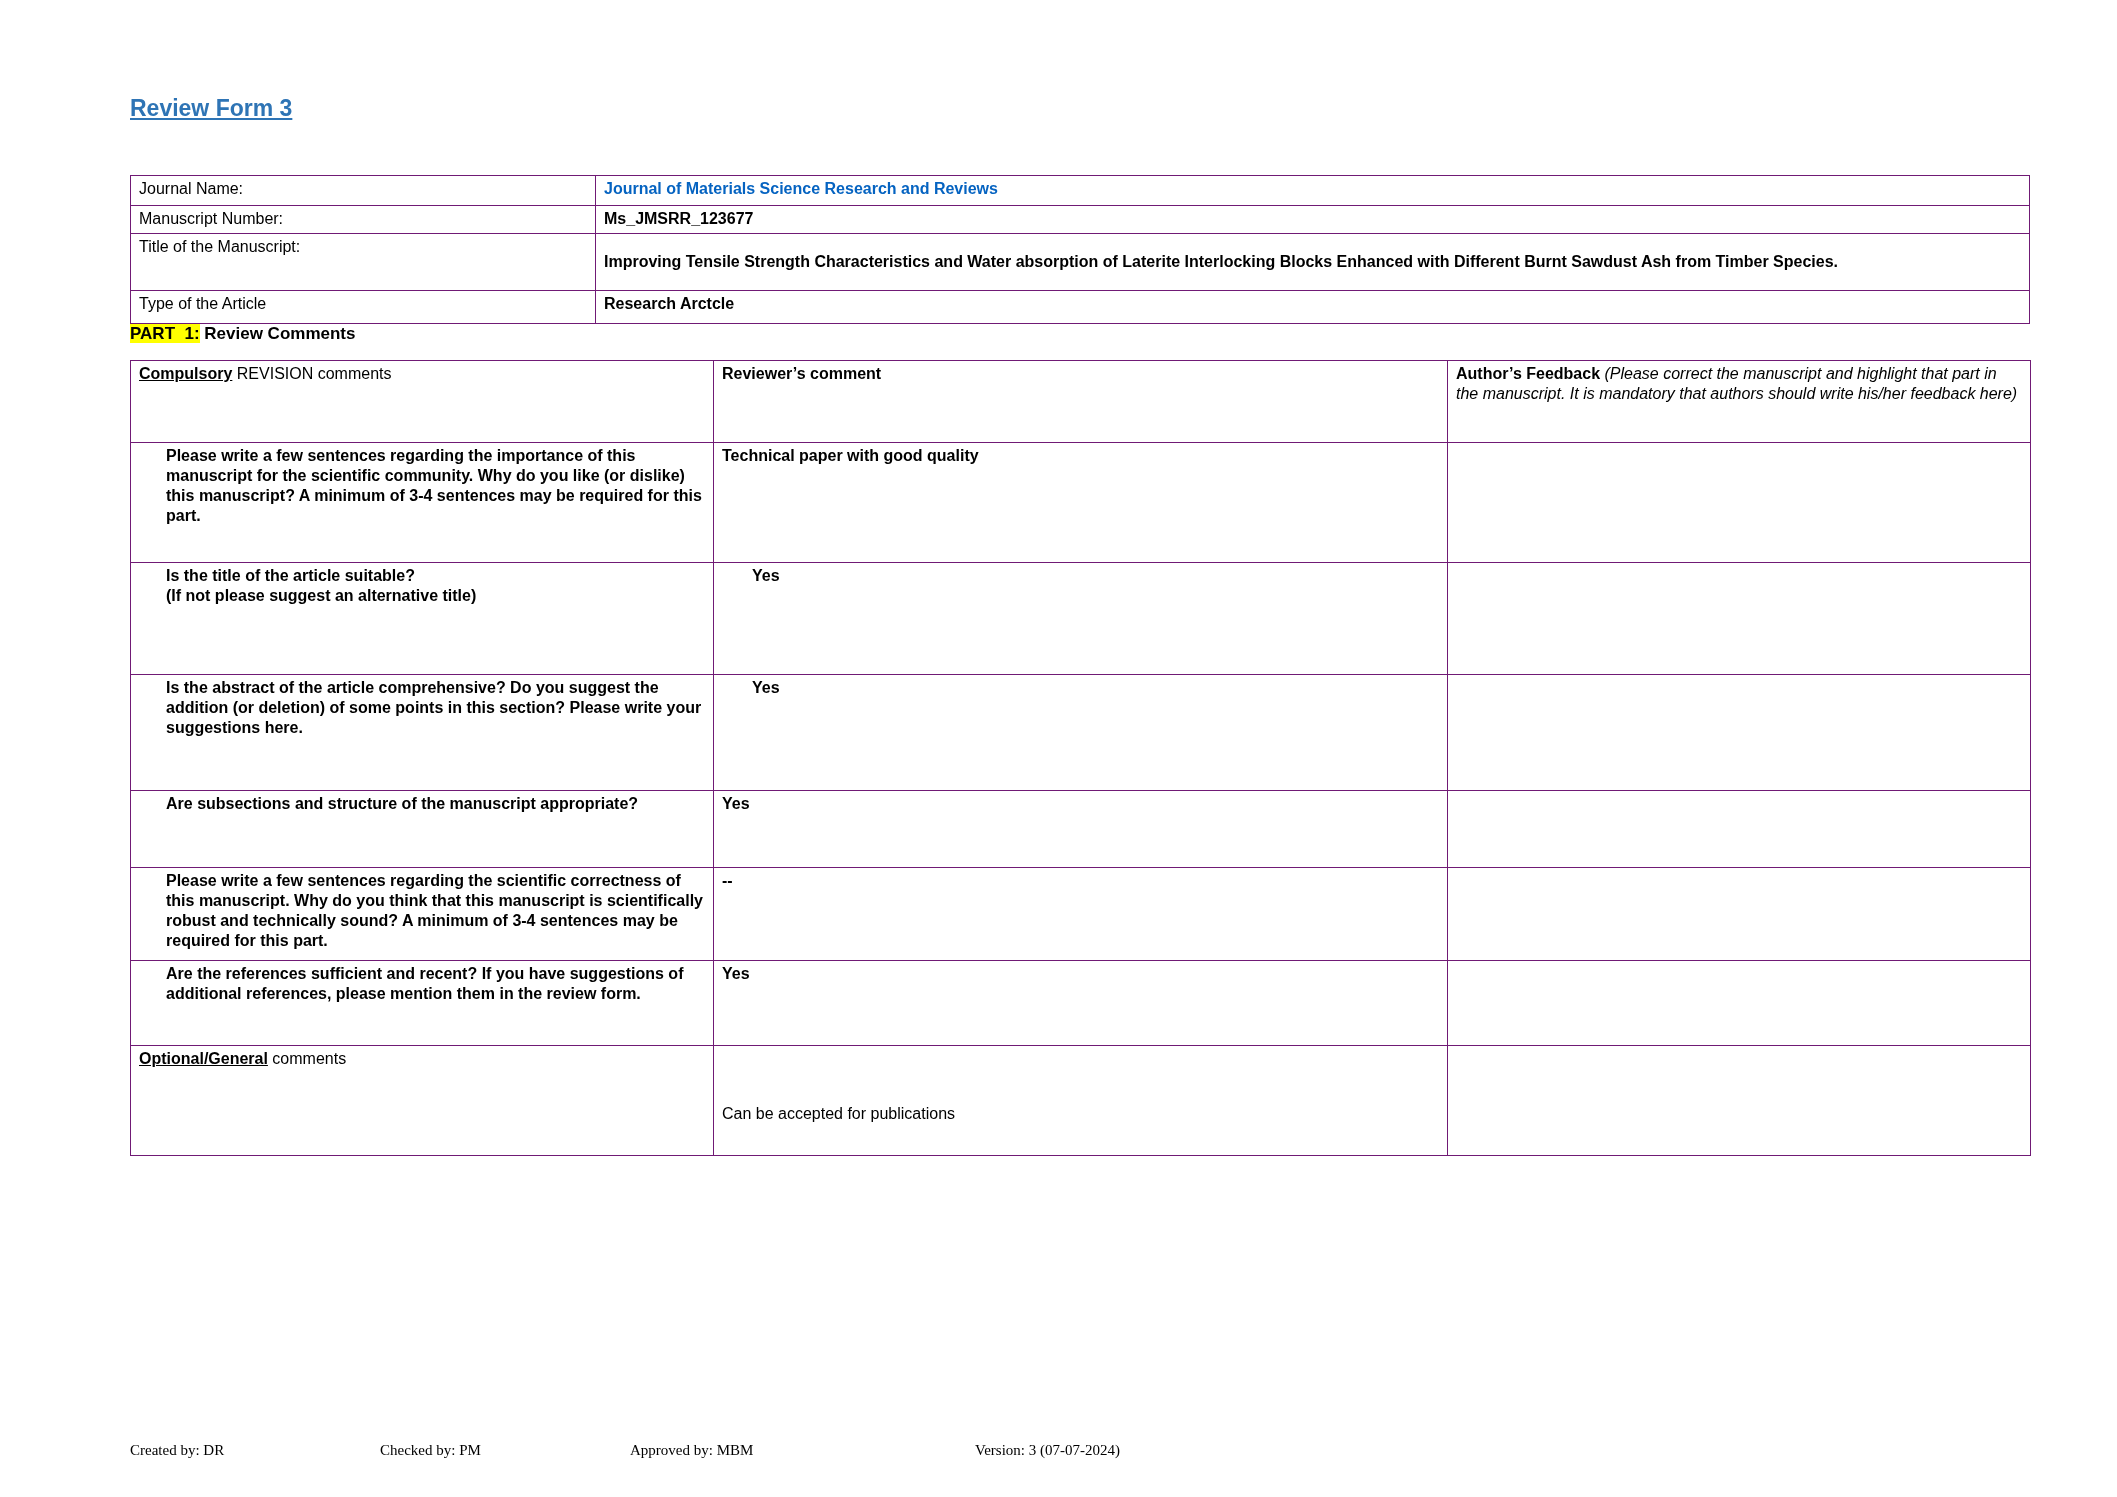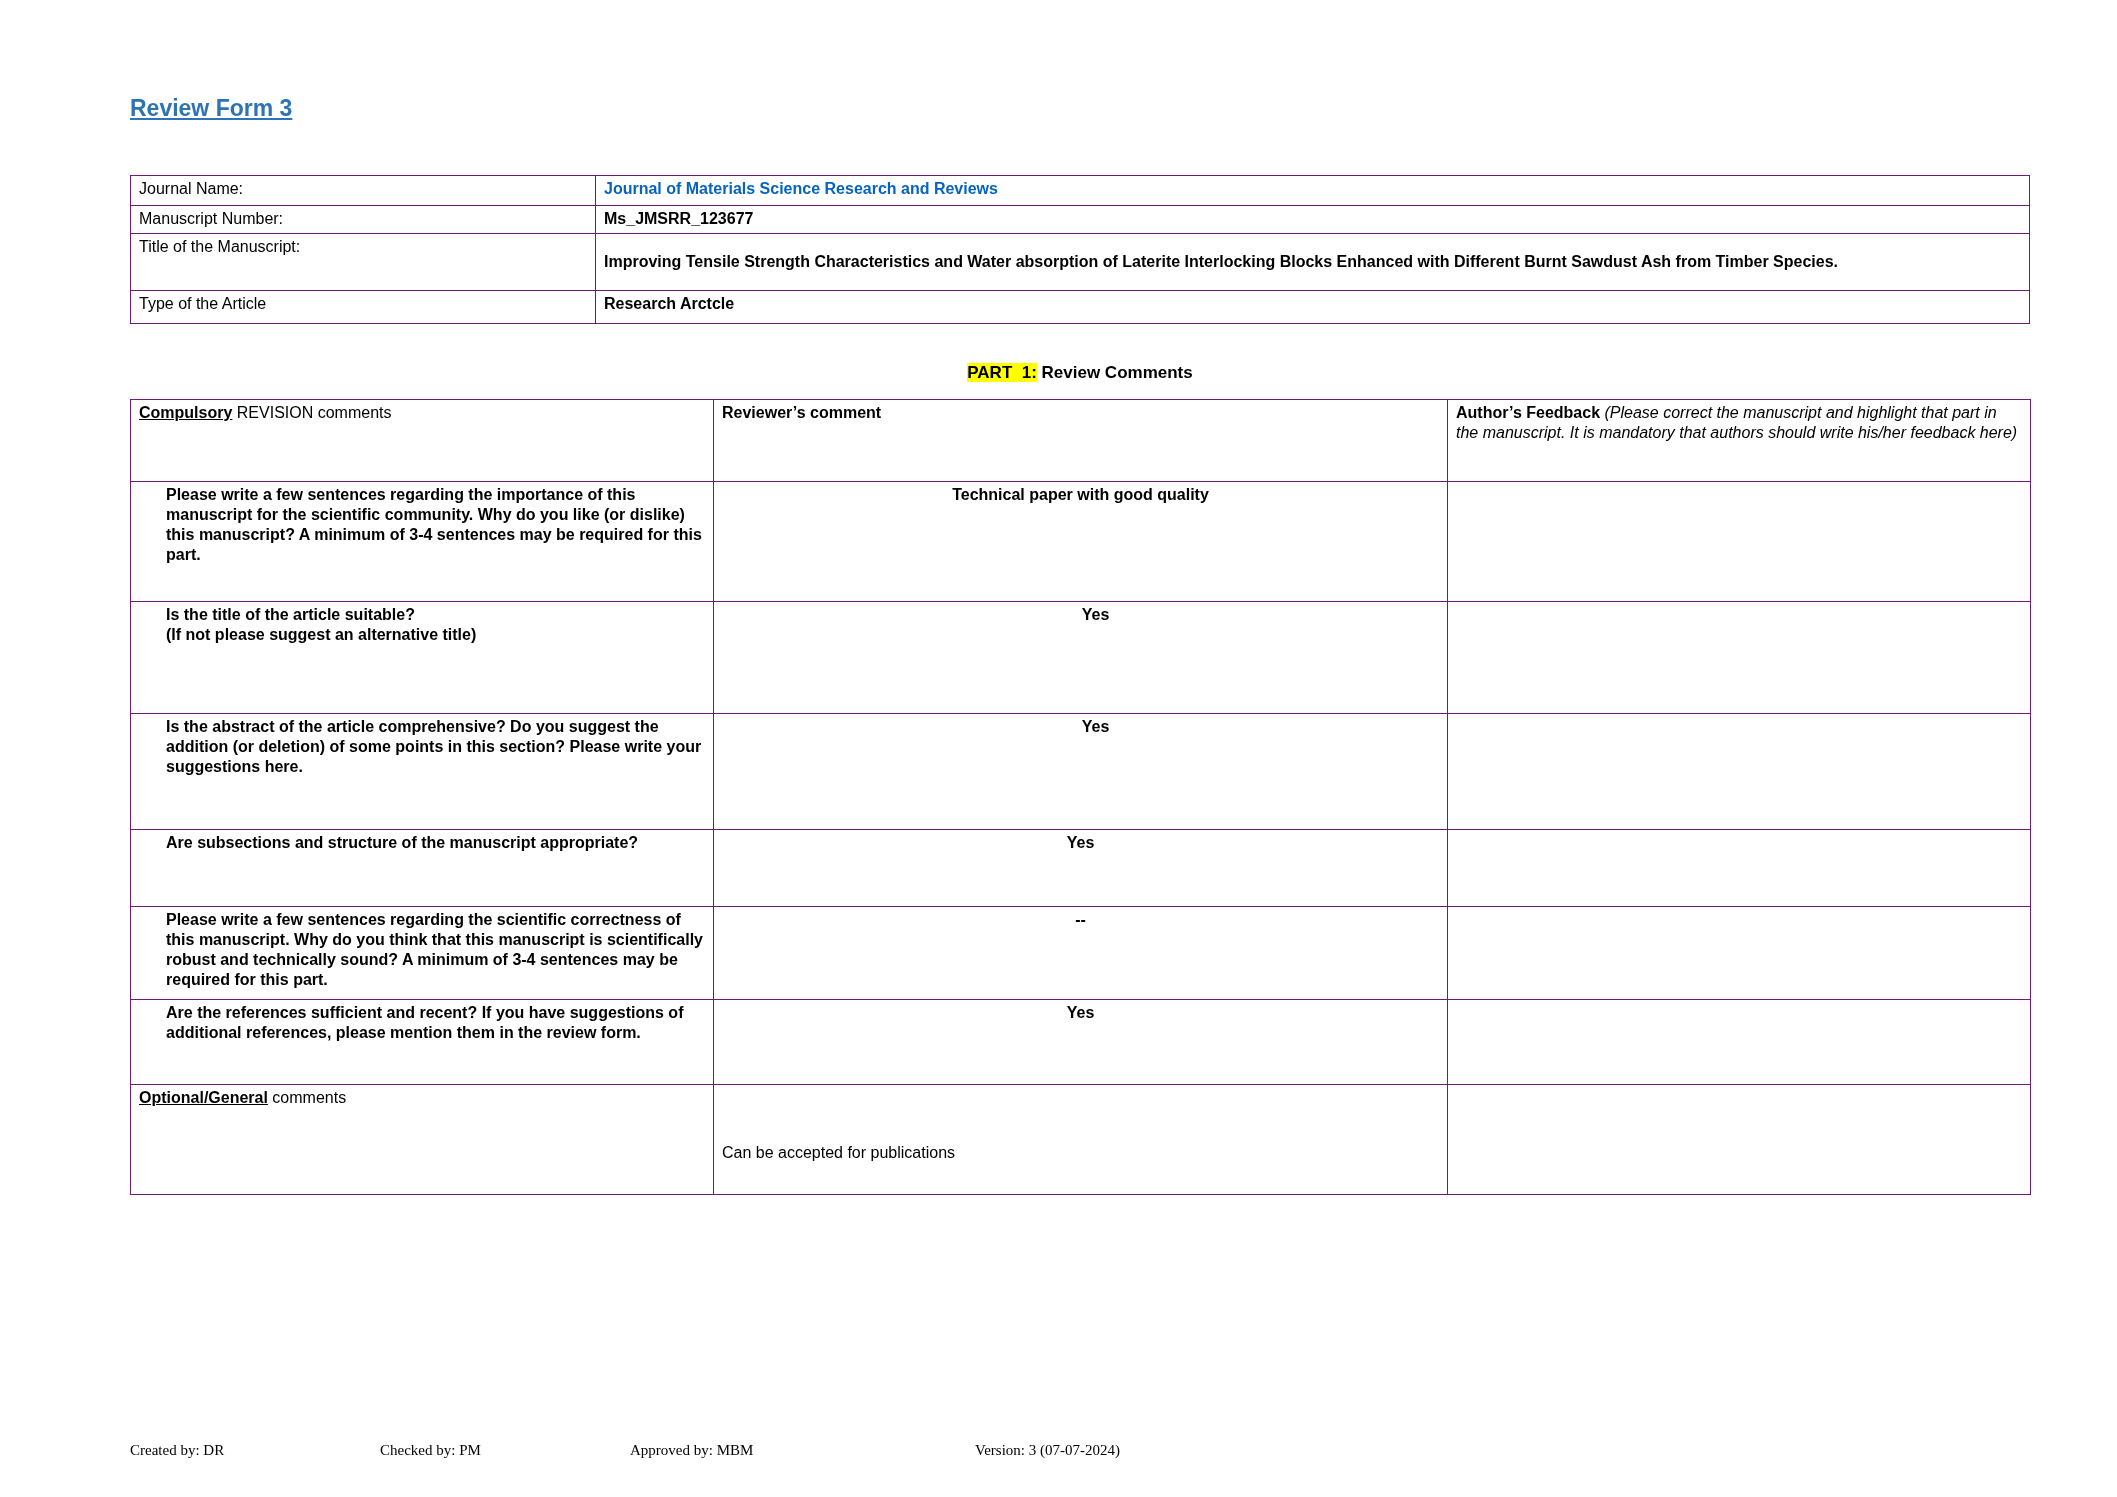--- a/index.html
+++ b/index.html
@@ -21,27 +21,27 @@
   table { border-collapse:collapse; table-layout:fixed; }
   td { border:1px solid #701a75; vertical-align:top; padding:3px 8px; font-size:16px; line-height:20px; }
 
   .info-table { margin-top:53px; width:1900px; }
   .journal-link { color:#0563C1; font-weight:bold; }
   .bold { font-weight:bold; }
   .u { text-decoration:underline; }
   .i { font-style:italic; }
   .v-mid { vertical-align:middle; }
 
-  .part-line { margin-top:39px; font-size:17px; font-weight:bold;text-align:center; }
+  .part-line { font-size:17px; font-weight:bold; }
   .part-badge { background:#FFFF00; white-space:pre; }
 
   .review-table { margin-top:16px; width:1900px; }
   .question { font-weight:bold; margin-left:27px; white-space:pre-line; }
   .comment { }
-  .c-bold { font-weight:bold;text-align:center; }
+  .c-bold { font-weight:bold; }
   .indent { margin-left:30px; }
   .section-heading { }
   .minor-q { margin-top:18px; }
   .minor-c { margin-top:42px; }
   .opt-c { margin-top:55px; }
 
   .footer-item {
     position:absolute; top:1441px;
     font-family:"Liberation Serif", serif;
     font-size:15px; line-height:18px; color:#000;

